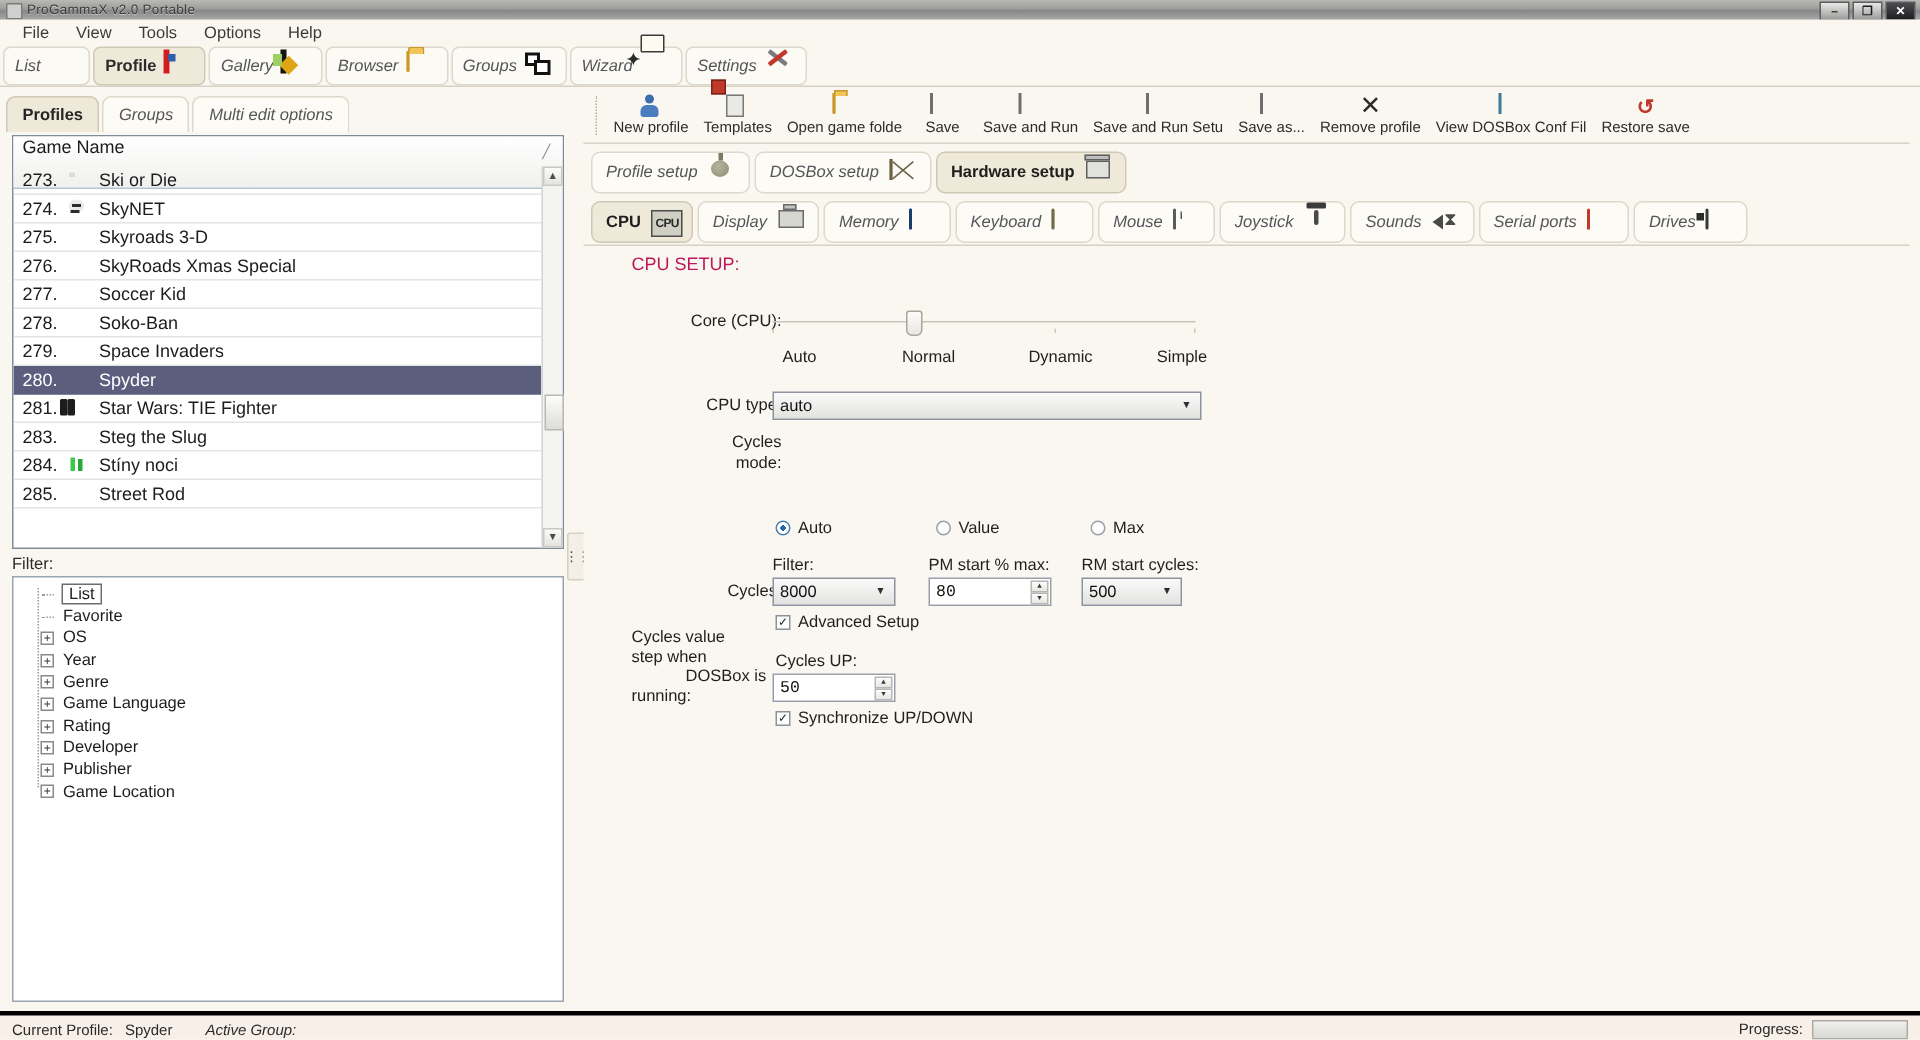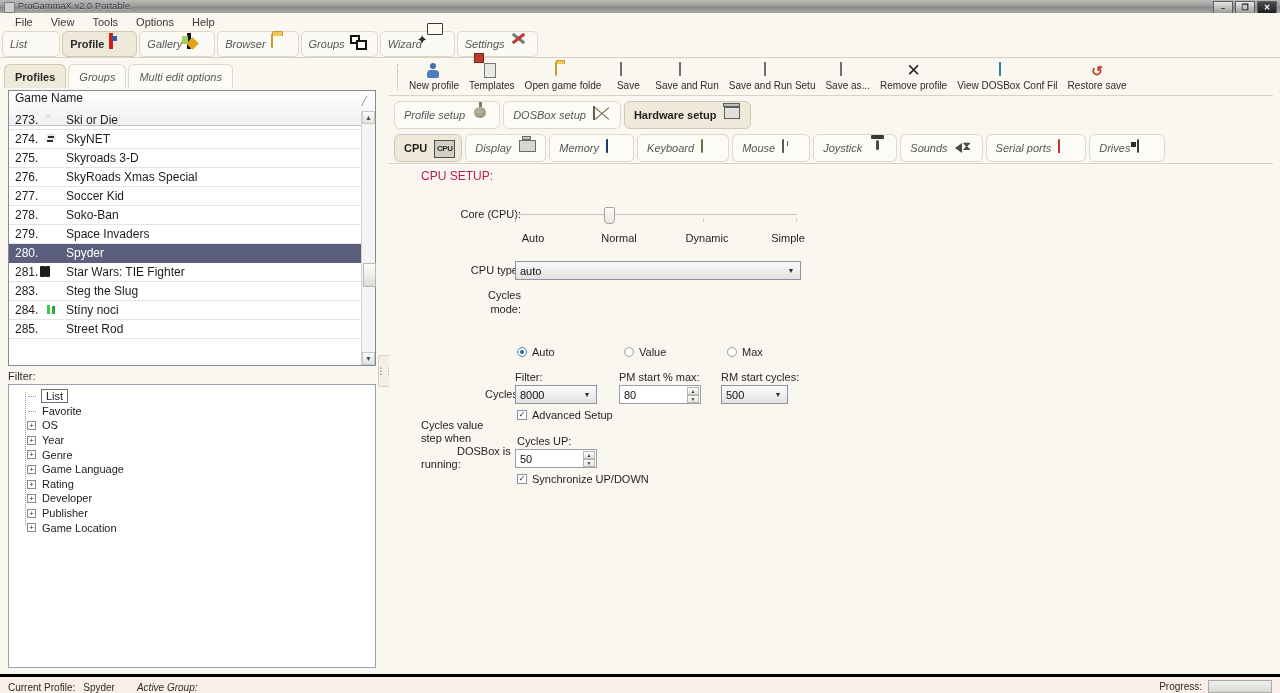--- a/index.html
+++ b/index.html
@@ -337,21 +337,21 @@
     padding-left:4px; font-size:11px; color:#111; cursor:pointer;
   }
   .combo .cb-arrow {
     position:absolute; right:2px; top:2px; width:14px; height:13px;
     display:flex; align-items:center; justify-content:center;
     font-size:7px; color:#2f2f2f;
   }
   .txtfield {
     position:absolute; height:19px; box-sizing:border-box;
     background:#fff; border:1px solid #9aa0ab; display:flex; align-items:center;
-    padding-left:4px; font-size:11px; color:#111;
+    padding-left:4px; font-size:11px; color:#111;font-family:Liberation Mono, monospace;
   }
   .spin { position:absolute; right:1px; top:1px; width:12px; height:15px; display:flex; flex-direction:column; }
   .spin div {
     flex:1; border:1px solid #b6b6b2; background:linear-gradient(180deg,#fcfcfb,#e6e6e3);
     display:flex; align-items:center; justify-content:center; font-size:5px; color:#3a3a3a; box-sizing:border-box;
   }
 
   .radio { position:absolute; display:flex; align-items:center; gap:5px; font-size:11px; color:#1f1f1f; cursor:pointer; }
   .radio .rdot {
     width:10px; height:10px; border-radius:50%; box-sizing:border-box;

